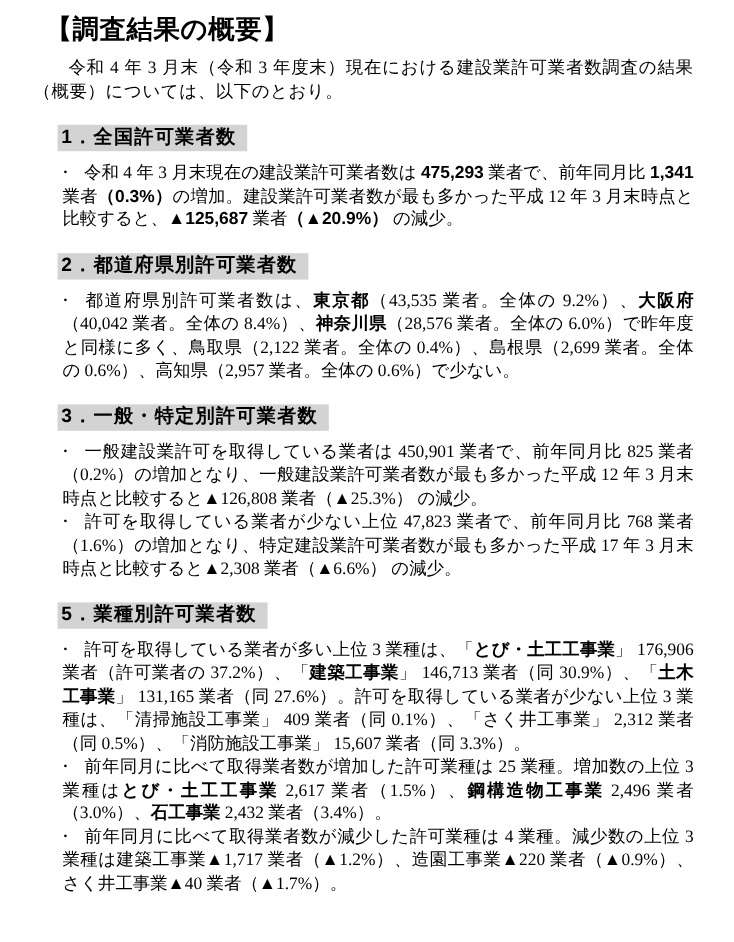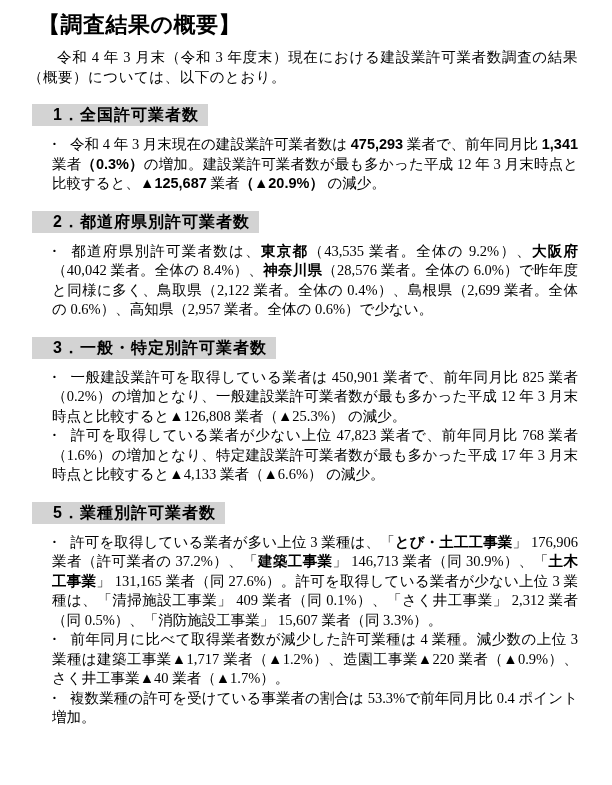--- a/index.html
+++ b/index.html
@@ -20,22 +20,22 @@
   }
   p.intro{
     margin:8px 0 12px 0;
     text-indent:2em;
     text-align:justify;
     letter-spacing:.5px;
   }
   .heading-row{margin:17px 0 9px 0;}
   .sec-heading{
     display:inline-block;
-    margin-left:4px;
-    padding:1px 9px 2px 21px;
+    margin-left:20px;
+    padding:1px 9px 2px 3px;
     background:var(--hl,#d3d3d3);
     font-family:"Liberation Sans","DejaVu Sans",sans-serif;
     font-weight:700;font-size:16px;line-height:19px;
     letter-spacing:1px;
   }
   p.bullet{
     margin:0 0 0 24px;
     text-indent:-5px;
     text-align:justify;
   }
@@ -64,22 +64,22 @@
         <div class="heading-row"><div class="sec-heading">1．全国許可業者数</div></div>
         <p class="bullet"><span class="dot">・</span><span class="">令和 4 年 3 月末現在の建設業許可業者数は </span><span class="b u">475,293</span><span class="u"> 業者</span><span class="">で、</span><span class="u">前年同月比 </span><span class="b u">1,341</span><span class="u"> 業者</span><span class="b u">（0.3%）</span><span class="u">の増加</span><span class="">。建設業許可業者数が最も多かった平成 12 年 3 月末時点と比較すると、</span><span class="b u">▲125,687</span><span class="u"> 業者</span><span class="b u">（▲20.9%）</span><span class="u"> </span><span class="">の減少。</span></p>
       </section>
       <section>
         <div class="heading-row"><div class="sec-heading">2．都道府県別許可業者数</div></div>
         <p class="bullet"><span class="dot">・</span><span class="">都道府県別許可業者数は、</span><span class="b u">東京都</span><span class="">（43,535 業者。全体の 9.2%）、</span><span class="b u">大阪府</span><span class="">（40,042 業者。全体の 8.4%）、</span><span class="b u">神奈川県</span><span class="">（28,576 業者。全体の 6.0%）で昨年度と同様に多く、</span><span class="u">鳥取県</span><span class="">（2,122 業者。全体の 0.4%）、</span><span class="u">島根県</span><span class="">（2,699 業者。全体の 0.6%）、</span><span class="u">高知県</span><span class="">（2,957 業者。全体の 0.6%）で少ない。</span></p>
       </section>
       <section>
         <div class="heading-row"><div class="sec-heading">3．一般・特定別許可業者数</div></div>
         <p class="bullet"><span class="dot">・</span><span class="">一般建設業許可を取得している業者は </span><span class="u">450,901 業者</span><span class="">で、</span><span class="u">前年同月比 825 業者（0.2%）の増加</span><span class="">となり、一般建設業許可業者数が最も多かった平成 12 年 3 月末時点と比較すると</span><span class="u">▲126,808 業者（▲25.3%）</span><span class="u"> </span><span class="">の減少。</span></p>
-        <p class="bullet"><span class="dot">・</span><span class="">許可を取得している業者が少ない上位 </span><span class="u">47,823 業者</span><span class="">で、</span><span class="u">前年同月比 768 業者（1.6%）の増加</span><span class="">となり、特定建設業許可業者数が最も多かった平成 17 年 3 月末時点と比較すると</span><span class="u">▲4,133 業者（▲6.6%）</span><span class="u"> </span><span class="">の減少。</span></p>
+        <p class="bullet"><span class="dot">・</span><span class="">許可を取得している業者が少ない上位 </span><span class="u">47,823 業者</span><span class="">で、</span><span class="u">前年同月比 768 業者（1.6%）の増加</span><span class="">となり、特定建設業許可業者数が最も多かった平成 17 年 3 月末時点と比較すると</span><span class="u">▲2,308 業者（▲6.6%）</span><span class="u"> </span><span class="">の減少。</span></p>
       </section>
       <section>
         <div class="heading-row"><div class="sec-heading">5．業種別許可業者数</div></div>
         <p class="bullet"><span class="dot">・</span><span class="">許可を取得している業者が多い上位 3 業種は、「</span><span class="b u">とび・土工工事業</span><span class="">」 176,906 業者（許可業者の 37.2%）、「</span><span class="b u">建築工事業</span><span class="">」 146,713 業者（同 30.9%）、「</span><span class="b u">土木工事業</span><span class="">」 131,165 業者（同 27.6%）。許可を取得している業者が少ない上位 3 業種は、「清掃施設工事業」 409 業者（同 0.1%）、「さく井工事業」 2,312 業者（同 0.5%）、「消防施設工事業」 15,607 業者（同 3.3%）。</span></p>
+        <p class="bullet"><span class="dot">・</span><span class="">前年同月に比べて取得業者数が増加した許可業種は </span><span class="u">25 業種</span><span class="">。増加数の上位 3 業種は</span><span class="b u">とび・土工工事業</span><span class=""> 2,617 業者（1.5%）、</span><span class="b u">鋼構造物工事業</span><span class=""> 2,496 業者（3.0%）、</span><span class="b u">石工事業</span><span class=""> 2,432 業者（3.4%）。</span></p>
         <p class="bullet"><span class="dot">・</span><span class="">前年同月に比べて取得業者数が減少した許可業種は </span><span class="u">4 業種</span><span class="">。減少数の上位 3 業種は建築工事業▲1,717 業者（▲1.2%）、造園工事業▲220 業者（▲0.9%）、さく井工事業▲40 業者（▲1.7%）。</span></p>
-        <p class="bullet"><span class="dot">・</span><span class="">複数業種の許可を受けている事業者の割合は </span><span class="u">53.3%</span><span class="">で前年同月比 </span><span class="u">0.4 ポイント増加</span><span class="">。</span></p>
       </section>
     </div>
 </div>
 
 </body></html>

